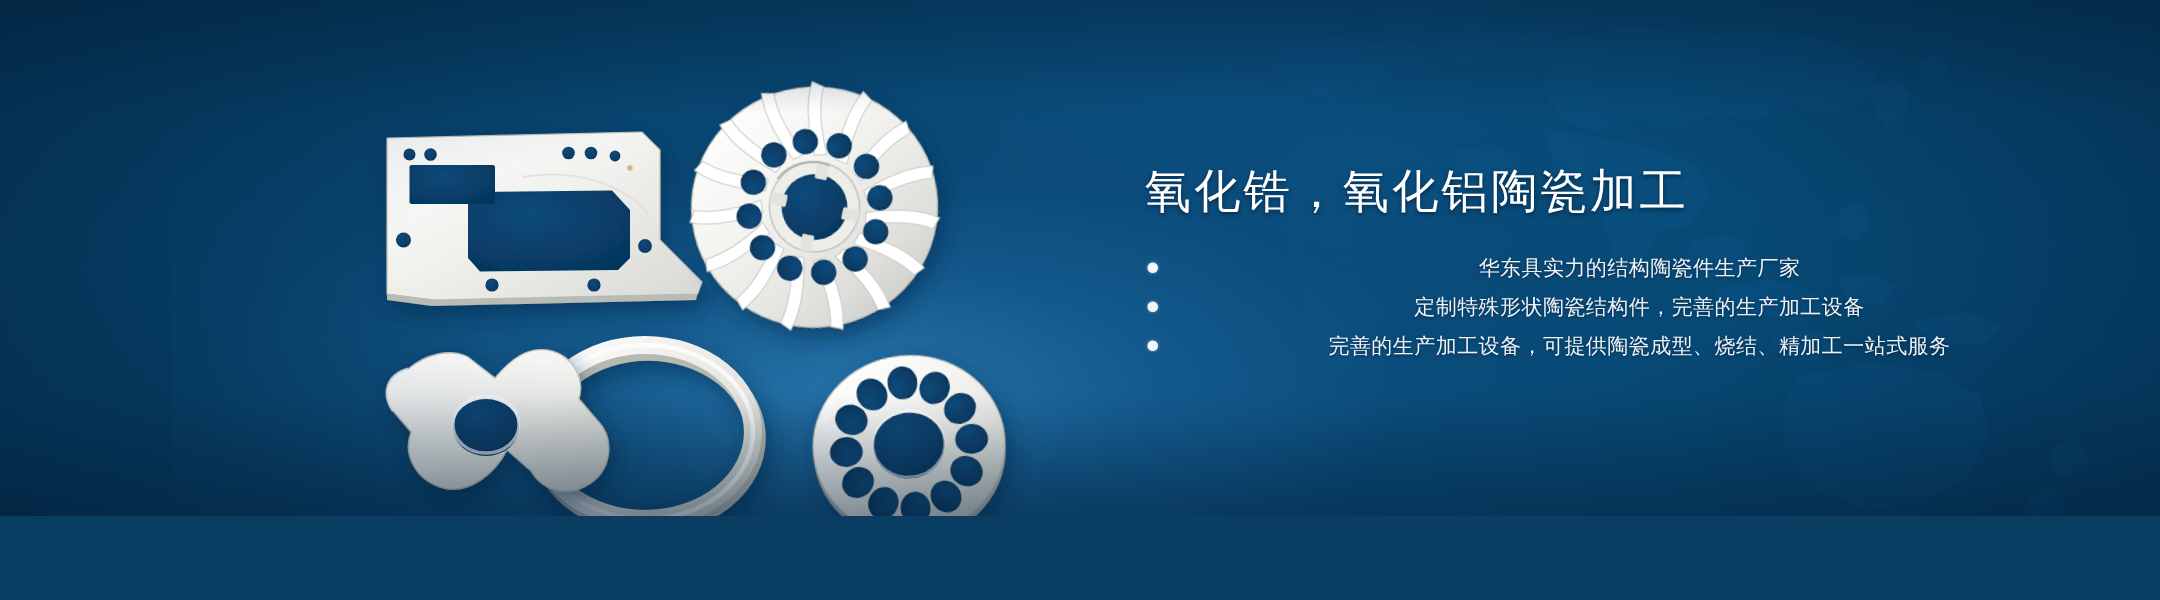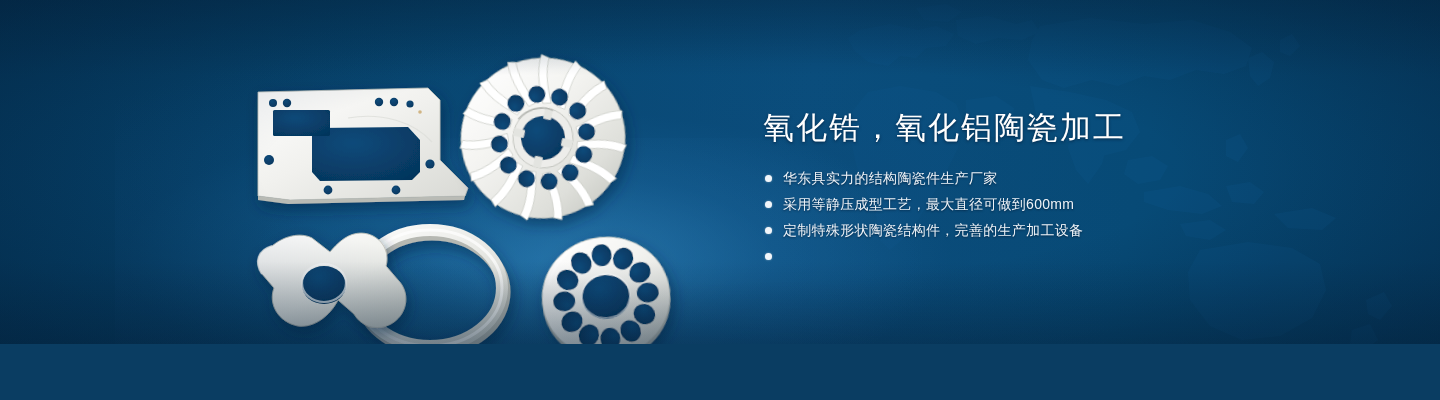--- a/index.html
+++ b/index.html
@@ -106,20 +106,21 @@
   .bullet {
     position: relative;
     padding-left: 20px;
     margin-bottom: 7px;
     font-size: 14px;
     line-height: 19px;
     color: #eef3f8;
     letter-spacing: 0.3px;
     text-shadow: 0 1px 2px rgba(0,18,40,0.6);
     white-space: nowrap;
+    text-align: center;
   }
   .bullet:last-child { margin-bottom: 0; }
   .dot {
     position: absolute;
     left: 2px;
     top: 6px;
     width: 7px;
     height: 7px;
     border-radius: 50%;
     background: #f2f6fa;
@@ -423,25 +424,22 @@
   <div class="copy">
     <h1 class="headline">氧化锆，氧化铝陶瓷加工</h1>
 
     <ul class="bullets">
       <li class="bullet">
         <span class="dot"></span>
         <span>华东具实力的结构陶瓷件生产厂家</span>
       </li>
       <li class="bullet">
         <span class="dot"></span>
-        <span>采用等静压成型工艺，最大直径可做到600mm</span>
-      </li>
-      <li class="bullet">
-        <span class="dot"></span>
         <span>定制特殊形状陶瓷结构件，完善的生产加工设备</span>
       </li>
       <li class="bullet">
         <span class="dot"></span>
+        <span>完善的生产加工设备，可提供陶瓷成型、烧结、精加工一站式服务</span>
       </li>
     </ul>
   </div>
 
 </div>
 
 </body></html>

